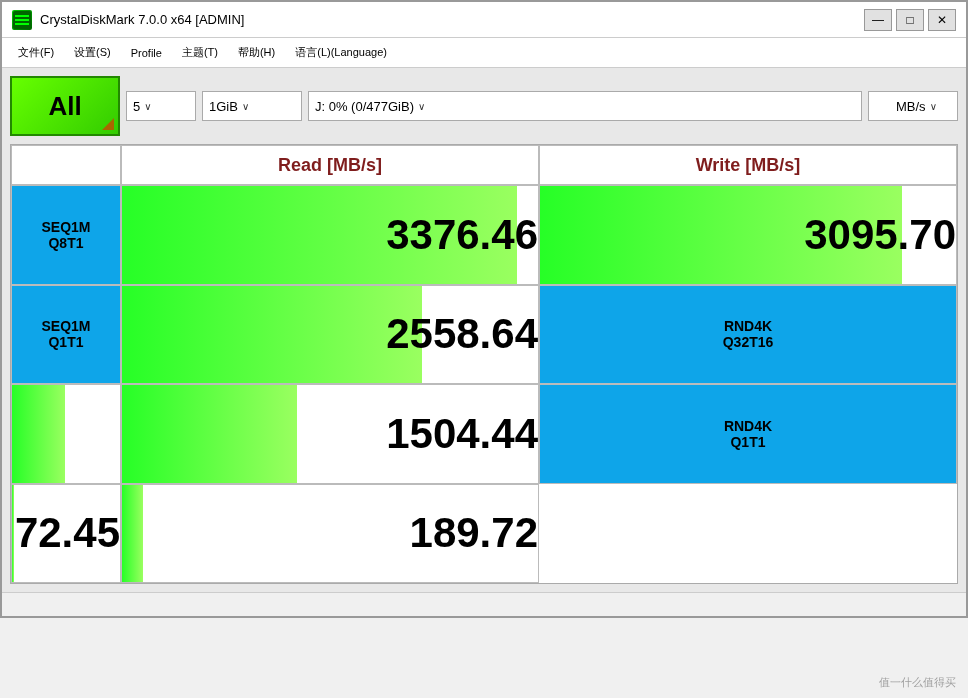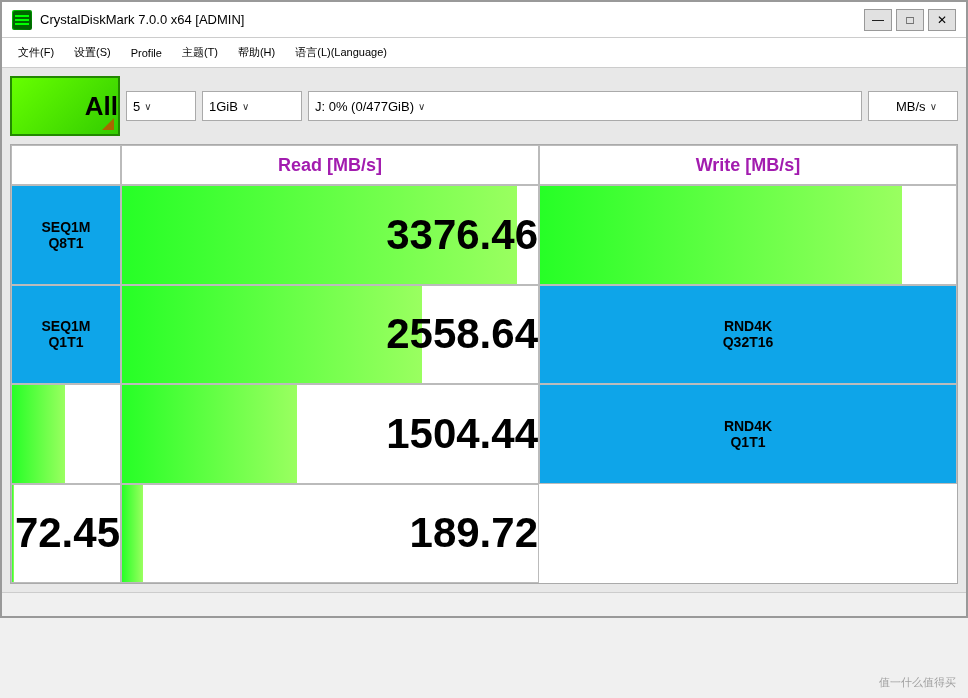--- a/index.html
+++ b/index.html
@@ -107,21 +107,21 @@
       height: 60px;
       background: linear-gradient(135deg, #66ff00, #33cc00);
       border: 2px solid #228800;
       font-size: 26px;
       font-weight: bold;
       color: #000;
       cursor: pointer;
       position: relative;
       display: flex;
       align-items: center;
-      justify-content: flex-end;
+      justify-content: center;
     }
     .all-btn::after {
       content: '';
       position: absolute;
       bottom: 4px;
       right: 4px;
       width: 0;
       height: 0;
       border-left: 12px solid transparent;
       border-bottom: 12px solid #aa6600;
@@ -157,21 +157,21 @@
 
     
     .header-cell {
       display: flex;
       align-items: center;
       justify-content: center;
       border: 1px solid #bbb;
       background: white;
       font-size: 18px;
       font-weight: bold;
-      color: #a21caf;
+      color: #7f1d1d;
     }
     .header-empty {
       background: white;
       border: 1px solid #bbb;
     }
 
     
     .label-cell {
       display: flex;
       align-items: center;
@@ -306,20 +306,21 @@
       <div class="label-cell">
         <span>SEQ1M</span>
         <span>Q8T1</span>
       </div>
       <div class="value-cell">
         <div class="value-bar" style="width: 95%"></div>
         <span class="value-text">3376.46</span>
       </div>
       <div class="value-cell">
         <div class="value-bar" style="width: 87%"></div>
+        <span class="value-text">3095.70</span>
       </div>
 
       <div class="label-cell">
         <span>SEQ1M</span>
         <span>Q1T1</span>
       </div>
       <div class="value-cell">
         <div class="value-bar" style="width: 72%"></div>
         <span class="value-text">2558.64</span>
       </div>

